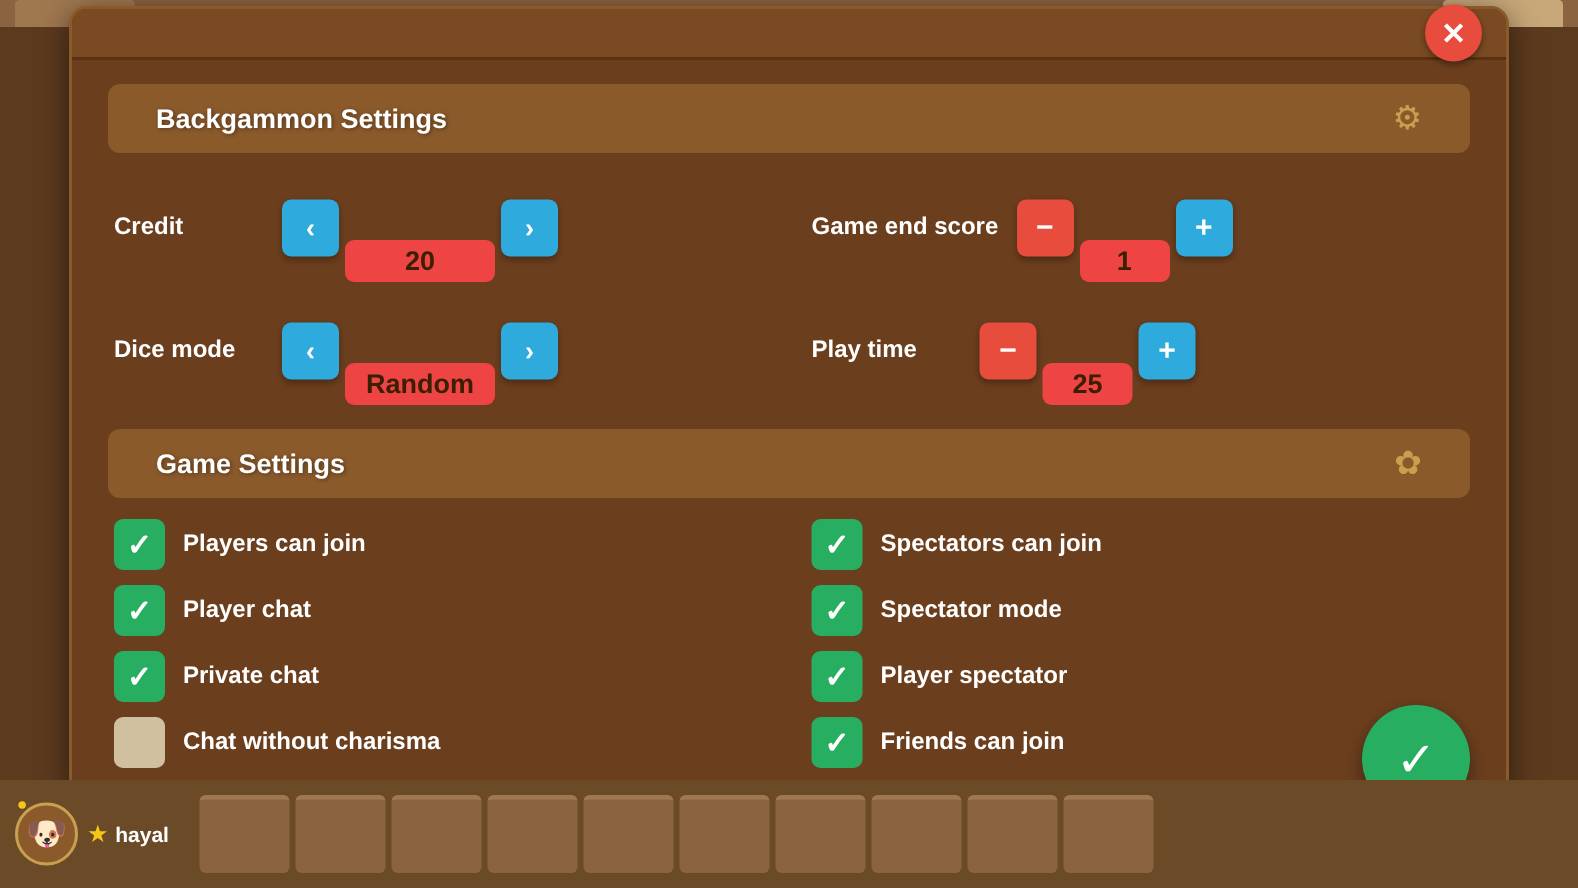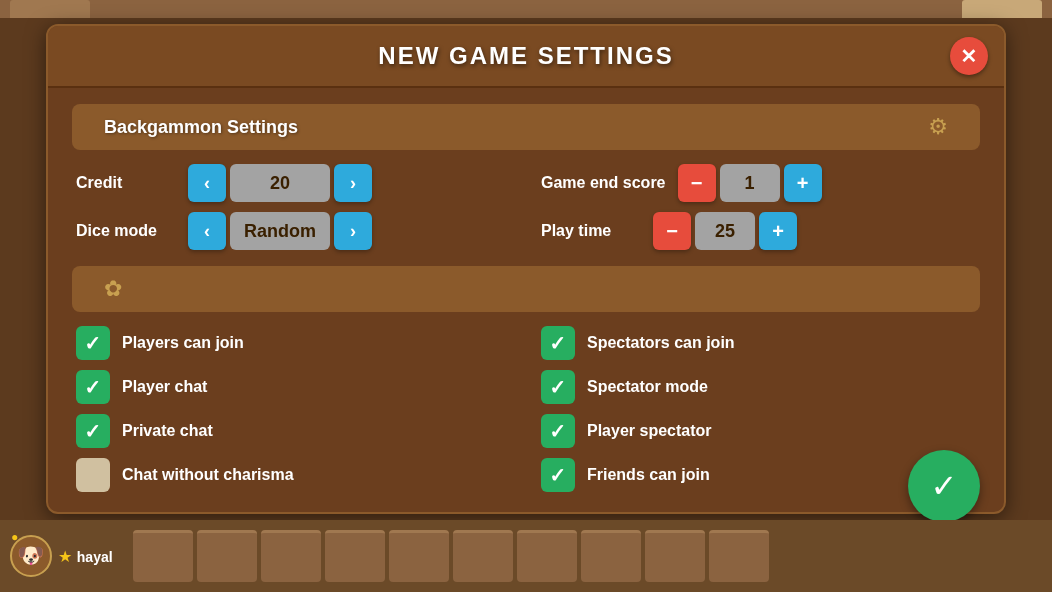--- a/index.html
+++ b/index.html
@@ -214,30 +214,31 @@
       box-shadow: 0 2px 4px rgba(0,0,0,0.3);
     }
     .stepper-btn.red {
       background: #e74c3c;
     }
     .stepper-btn.blue {
       background: #2eaadc;
     }
     .stepper-value {
       min-width: 60px;
-      height: 38px;
-      background: #a3a3a3;
+      height: 28px;
+      background: #ef4444;
       border-radius: 6px;
       display: flex;
       align-items: center;
       justify-content: center;
       color: #3a2000;
       font-size: 18px;
       font-weight: 900;
       text-align: center;
+      margin-top: 44px;
     }
     .stepper-value.narrow {
       min-width: 60px;
     }
     .stepper-value.wide {
       min-width: 100px;
     }
 
     
     .chevron-btn {
@@ -318,21 +319,20 @@
 
 <div class="top-bar">
   <div class="top-bar-tab"></div>
   <div class="top-bar-tab right"></div>
 </div>
 
 <div class="modal-overlay">
   <div class="modal">
 
     <div class="modal-header">
-      <span class="modal-title">NEW GAME SETTINGS</span>
       <button class="close-btn">✕</button>
     </div>
 
     <div class="modal-body">
 
       <div class="section">
         <div class="section-header">
           <span class="section-title">Backgammon Settings</span>
           <span class="gear-icon">⚙</span>
         </div>
@@ -372,20 +372,21 @@
               <button class="stepper-btn red">−</button>
               <div class="stepper-value narrow">25</div>
               <button class="stepper-btn blue">+</button>
             </div>
           </div>
         </div>
       </div>
 
       <div class="section">
         <div class="section-header">
+          <span class="section-title">Game Settings</span>
           <span class="gear-icon">✿</span>
         </div>
 
         <div class="checkbox-grid">
         <div class="checkbox-item">
               <div class="checkbox-box checked">
                 <span class="checkbox-check">✓</span>
               </div>
               <span class="checkbox-label">Players can join</span>
             </div>

